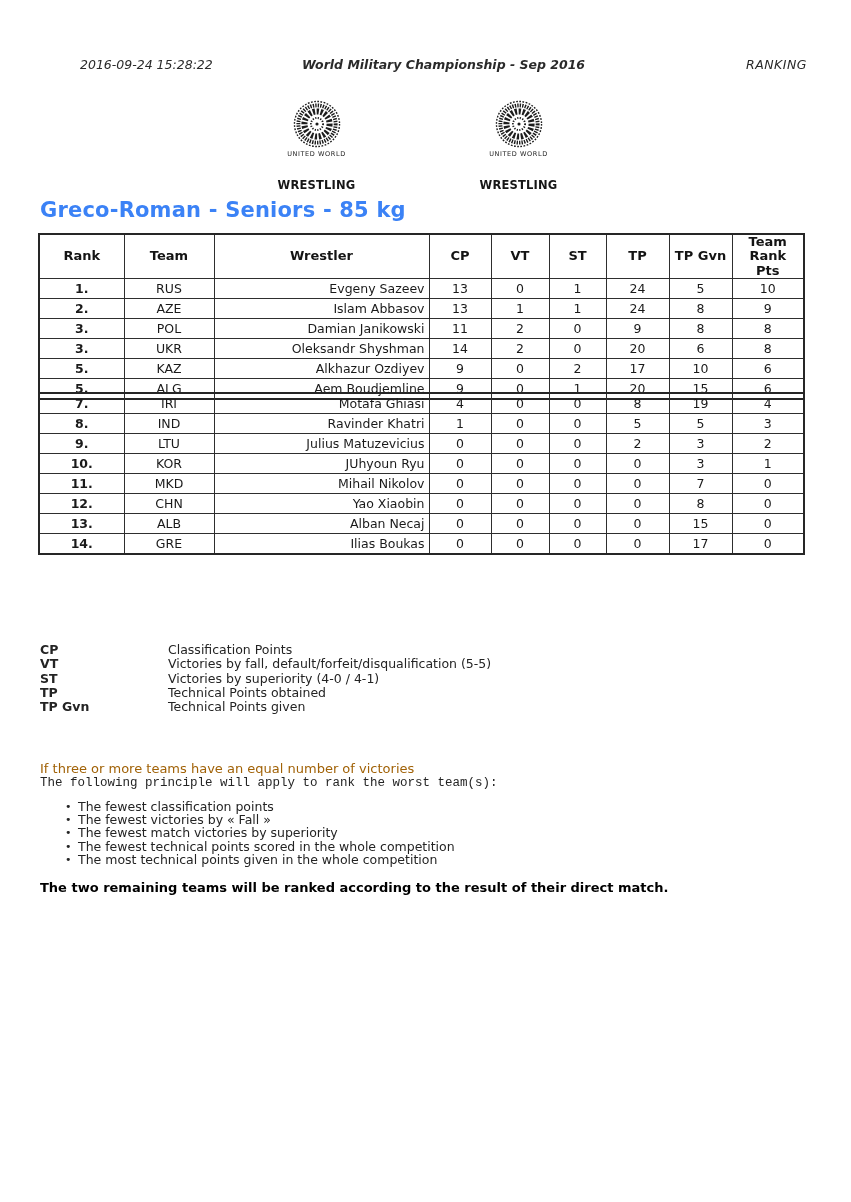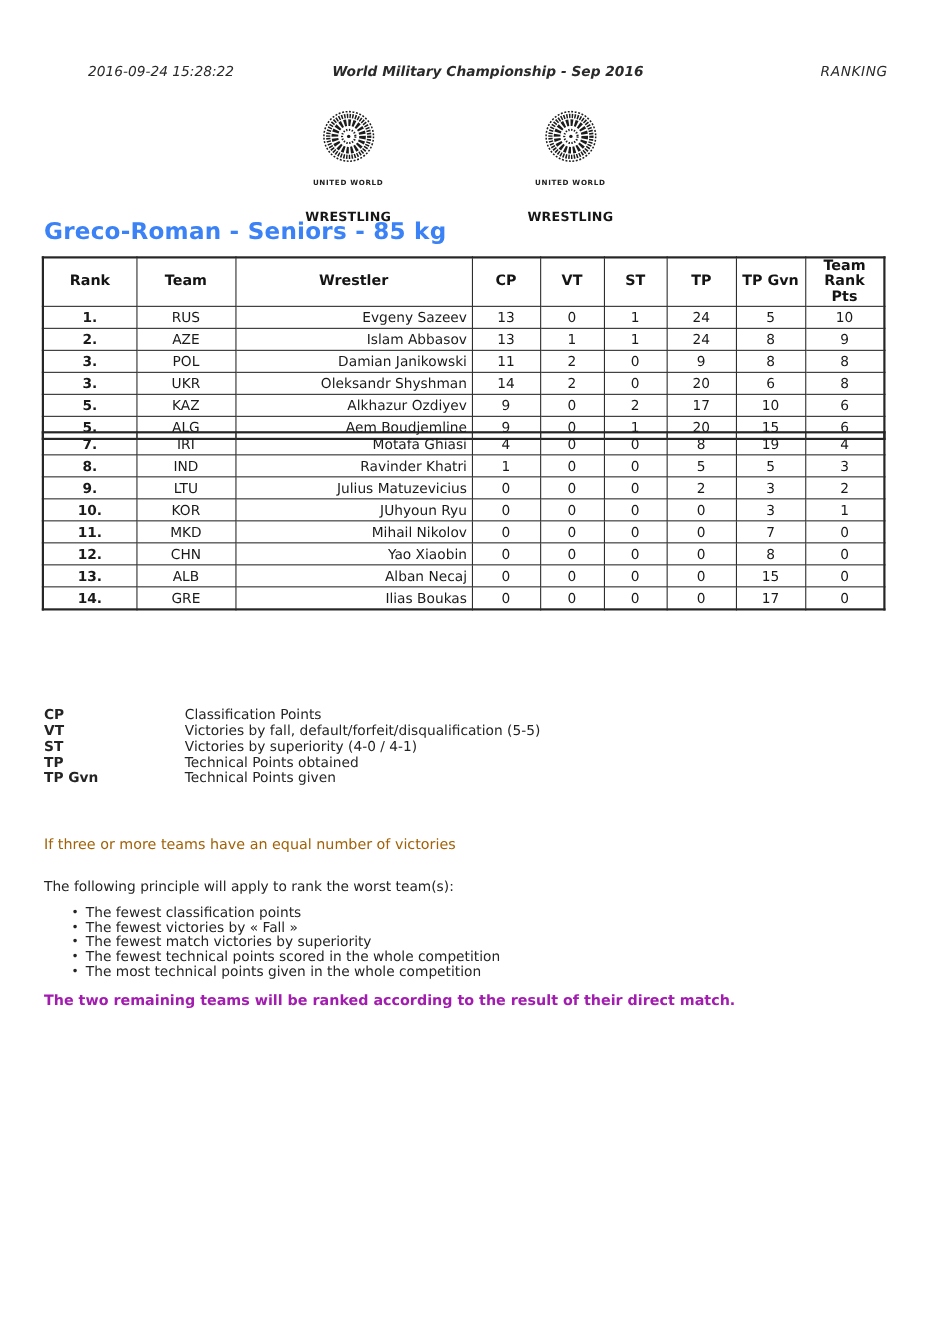--- a/index.html
+++ b/index.html
@@ -41,23 +41,23 @@
     width: 851px;
     display: flex;
     justify-content: center;
     gap: 122px;
     transform: translateX(-8px);
   }
   .logo { width: 80px; text-align: center; }
   .logo svg { width: 52px; height: 52px; display: block; margin: 0 auto; }
   .logo .logo-top {
     font-size: 6.5px;
-    font-weight: bold;
+    font-weight: normal;
     letter-spacing: 0.6px;
-    margin-top: 12px;
+    margin-top: 0;
     color: #222;
     white-space: nowrap;
   }
   .logo .logo-bottom {
     font-size: 11.5px;
     font-weight: bold;
     letter-spacing: 0.2px;
     color: #161616;
     white-space: nowrap;
     margin-top: 20px;
@@ -128,21 +128,21 @@
     left: 40px;
     width: 780px;
     font-size: 12.5px;
     color: #242424;
   }
   .rules-heading {
     font-size: 13px;
     font-weight: normal;
     color: #a16207;
   }
-  .rules-intro { margin-top: 22px; }
+  .rules-intro { margin-top: 0; font-family: Liberation Mono, monospace; }
   .rules-bullets {
     list-style: none;
     margin: 10px 0 0 0;
     padding: 0 0 0 25px;
   }
   .rules-bullets li {
     line-height: 13.2px;
     position: relative;
     padding-left: 13px;
   }
@@ -150,21 +150,21 @@
     content: "•";
     position: absolute;
     left: 0;
     top: 0;
     font-size: 11px;
   }
   .rules-footer {
     margin-top: 14px;
     font-size: 13px;
     font-weight: bold;
-    color: #a21caf;
+    color: #000000;
   }
 </style>
 </head>
 <body>
 
 <div class="page">
 
   <div class="doc-header">
     <span class="hdr-left">2016-09-24 15:28:22</span>
     <span class="hdr-center">World Military Championship - Sep 2016</span>

